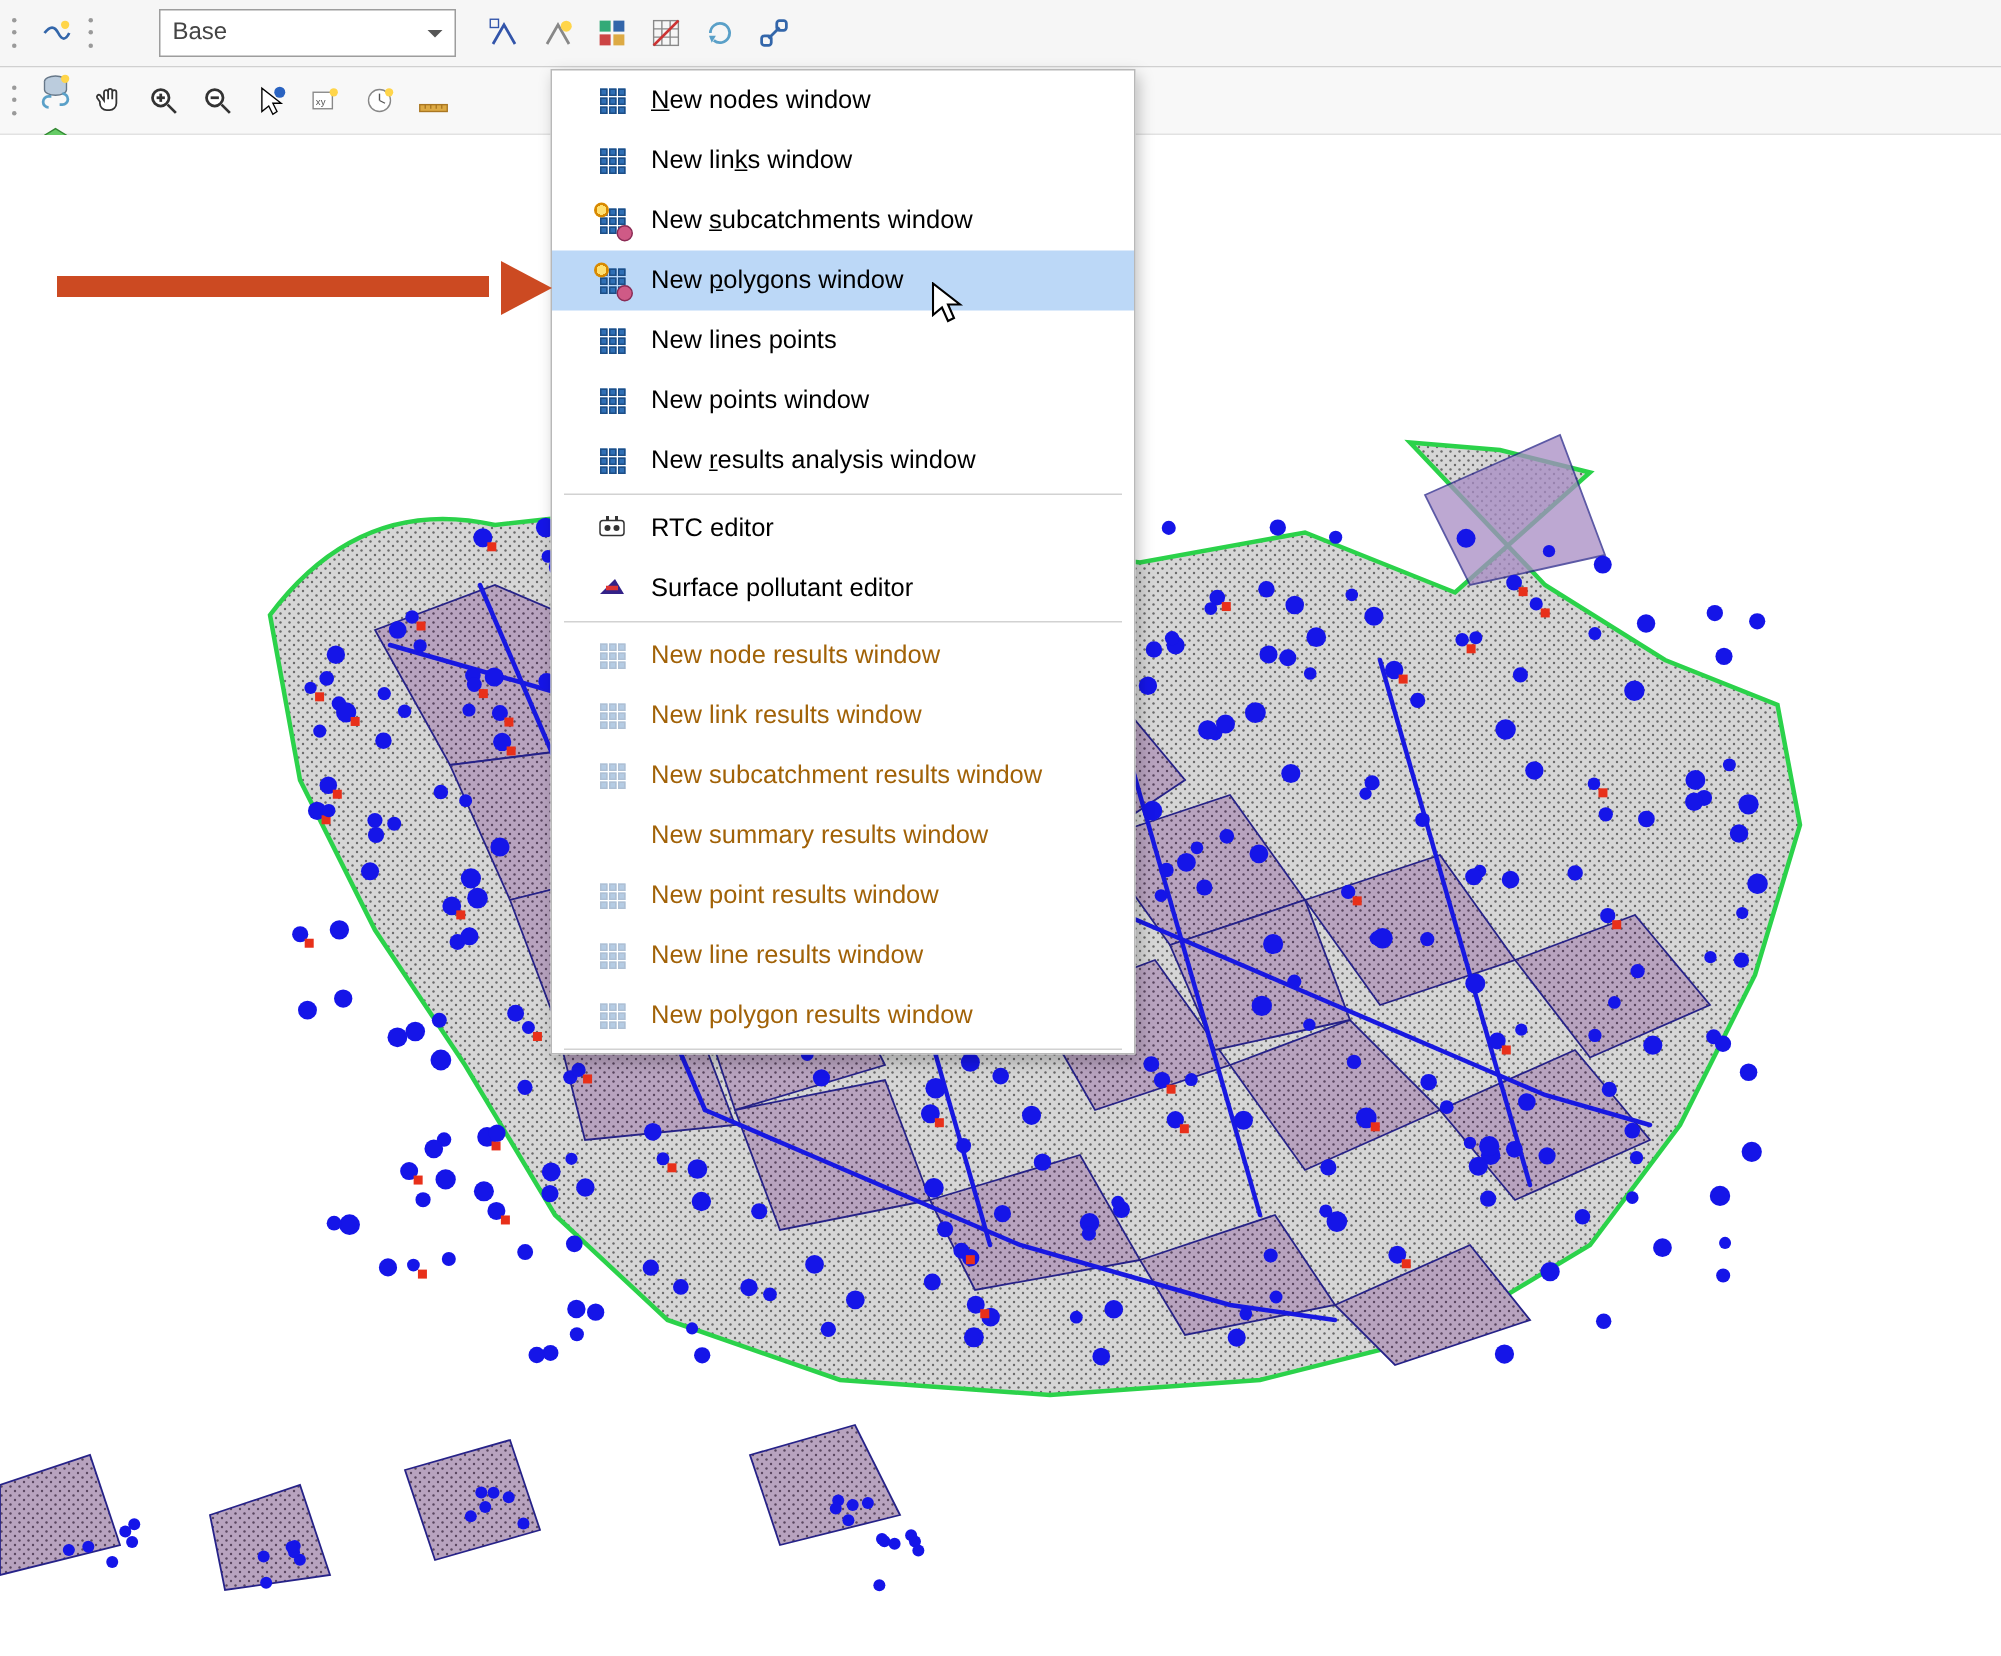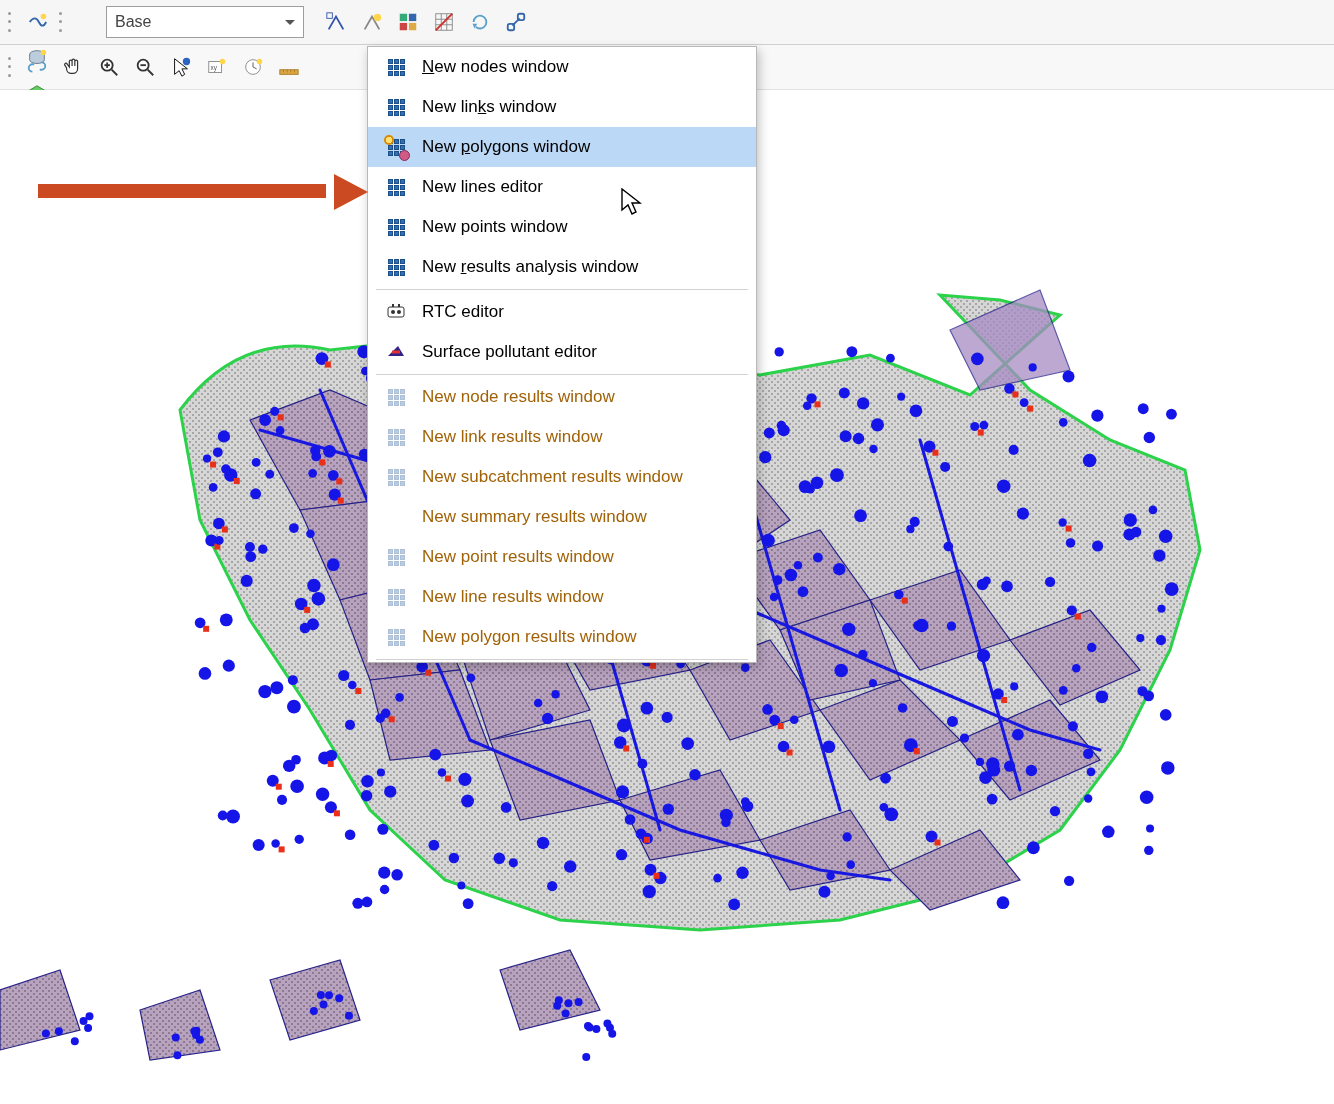--- a/index.html
+++ b/index.html
@@ -17,21 +17,21 @@
 .tb-combo .caret{margin-left:auto;border:5px solid transparent;border-top-color:#555;transform:translateY(3px)}
 
 .toolbar2{height:44px;display:flex;align-items:center;padding:0 4px;border-bottom:1px solid #e2e2e2;background:#f8f8f8}
 
 
 .mapwrap{position:absolute;left:0;right:0;top:90px;bottom:0;background:#ffffff;overflow:hidden}
 .map-svg{width:100%;height:100%}
 
 
 .dropdown{position:absolute;left:367px;top:46px;width:388px;background:#fff;border:1px solid #b8b8b8;box-shadow:2px 4px 10px rgba(0,0,0,.25);z-index:20}
-.dd-item{display:flex;align-items:center;height:40px;padding:0 16px;gap:14px;cursor:pointer;font-size:17px}
+.dd-item{display:flex;align-items:center;height:40px;padding:0 28px;gap:14px;cursor:pointer;font-size:17px}
 .dd-item .ico{width:24px;height:24px;flex:none;display:flex;align-items:center;justify-content:center}
 .dd-item.hovered{background:#bcd8f7}
 .dd-item.disabled{color:#a16207;cursor:default}
 .dd-item.disabled .ico{opacity:.35}
 .dd-sep{height:1px;background:#d2d2d2;margin:2px 8px}
 .underline-k{text-decoration:underline}
 
 
 .annot-arrow{position:absolute;left:38px;top:174px;width:330px;height:36px;z-index:25}
 .annot-arrow .shaft{position:absolute;left:0;top:10px;width:288px;height:14px;background:#cc4a22}
@@ -745,57 +745,77 @@
             <i></i>
             <i></i>
             <i></i>
             <i></i>
             <i></i>
           </span>
         </span>
       </span>
       <span>New lin<span class="underline-k">k</span>s window</span>
     </div>
-    <div class="dd-item hovered">
+    <div class="dd-item">
       <span class="ico">
         <span style="position:relative">
           <span class="grid-icon">
             <i></i>
             <i></i>
             <i></i>
             <i></i>
             <i></i>
             <i></i>
             <i></i>
             <i></i>
             <i></i>
           </span>
           <span class="spark"></span>
           <span style="position:absolute;right:-5px;bottom:-5px;width:9px;height:9px;border-radius:50%;background:#cf5a86;border:1px solid #8a2b55"></span>
         </span>
       </span>
+      <span>New <span class="underline-k">s</span>ubcatchments window</span>
+    </div>
+    <div class="dd-item hovered">
+      <span class="ico">
+        <span style="position:relative">
+          <span class="grid-icon">
+            <i></i>
+            <i></i>
+            <i></i>
+            <i></i>
+            <i></i>
+            <i></i>
+            <i></i>
+            <i></i>
+            <i></i>
+          </span>
+          <span class="spark"></span>
+          <span style="position:absolute;right:-5px;bottom:-5px;width:9px;height:9px;border-radius:50%;background:#cf5a86;border:1px solid #8a2b55"></span>
+        </span>
+      </span>
       <span>New <span class="underline-k">p</span>olygons window</span>
     </div>
     <div class="dd-item">
       <span class="ico">
         <span style="position:relative">
           <span class="grid-icon">
             <i></i>
             <i></i>
             <i></i>
             <i></i>
             <i></i>
             <i></i>
             <i></i>
             <i></i>
             <i></i>
           </span>
         </span>
       </span>
-      <span>New lines editor</span>
+      <span>New lines points</span>
     </div>
     <div class="dd-item">
       <span class="ico">
         <span style="position:relative">
           <span class="grid-icon">
             <i></i>
             <i></i>
             <i></i>
             <i></i>
             <i></i>

